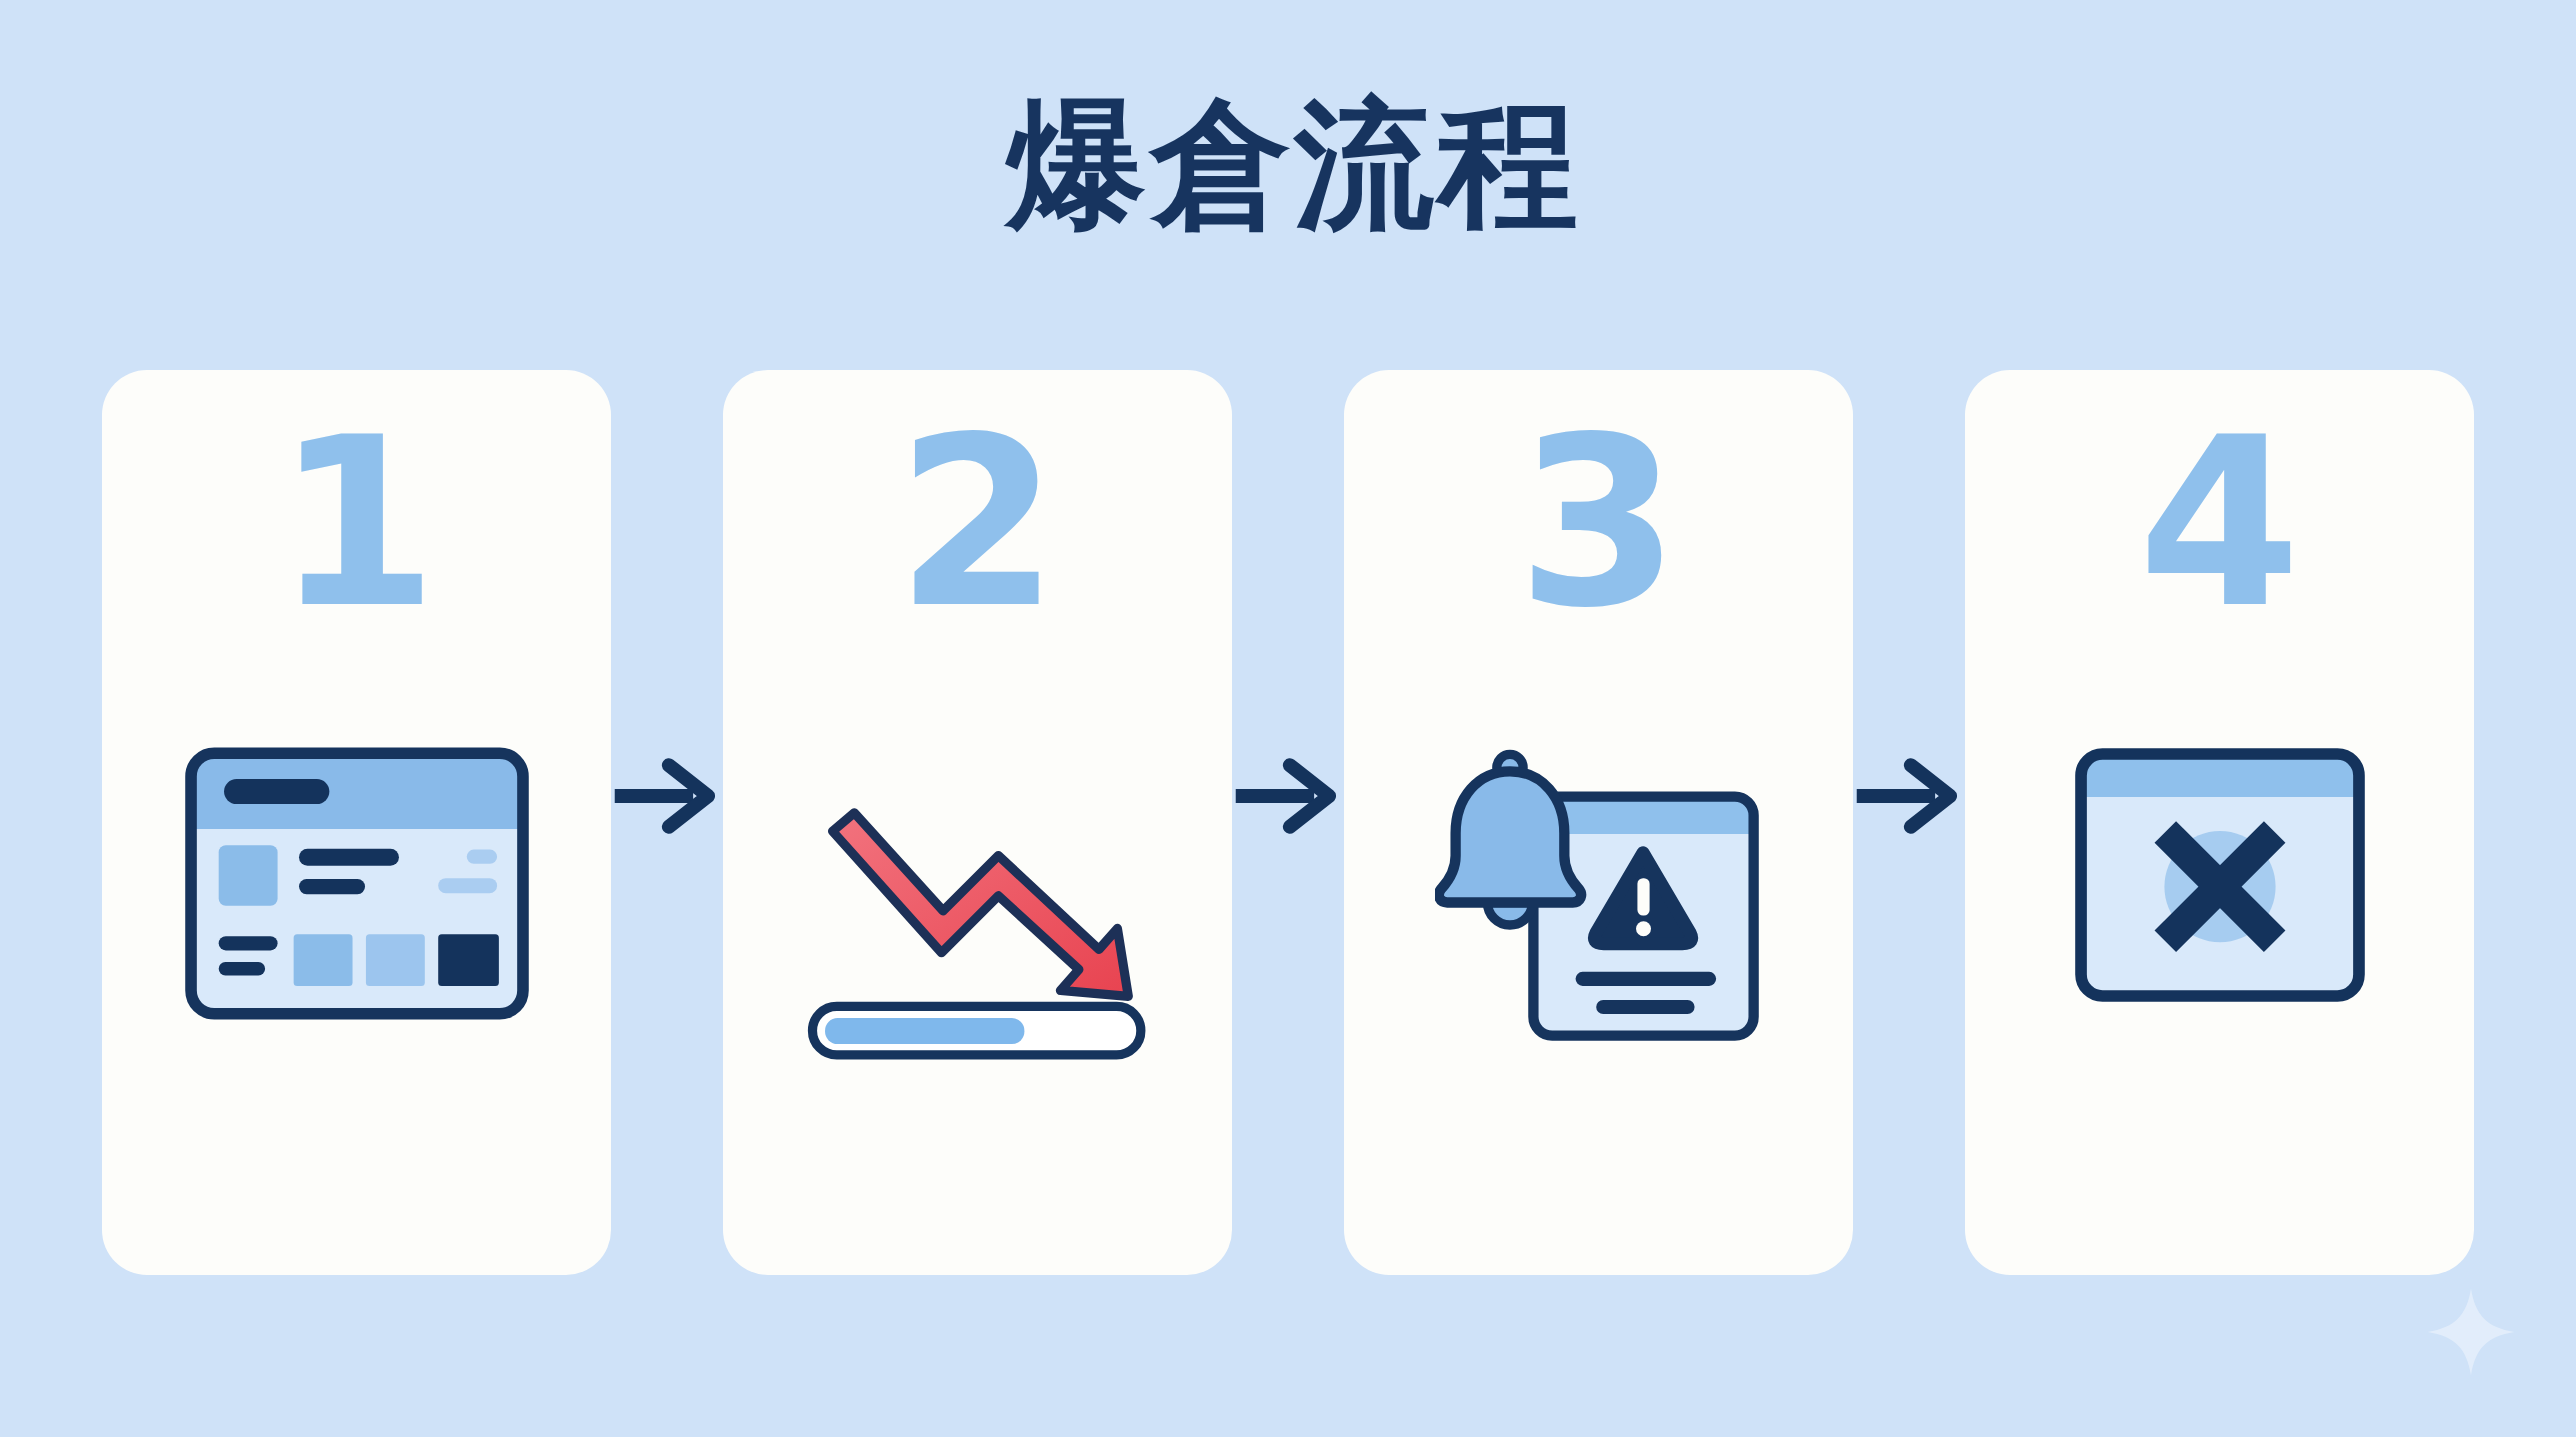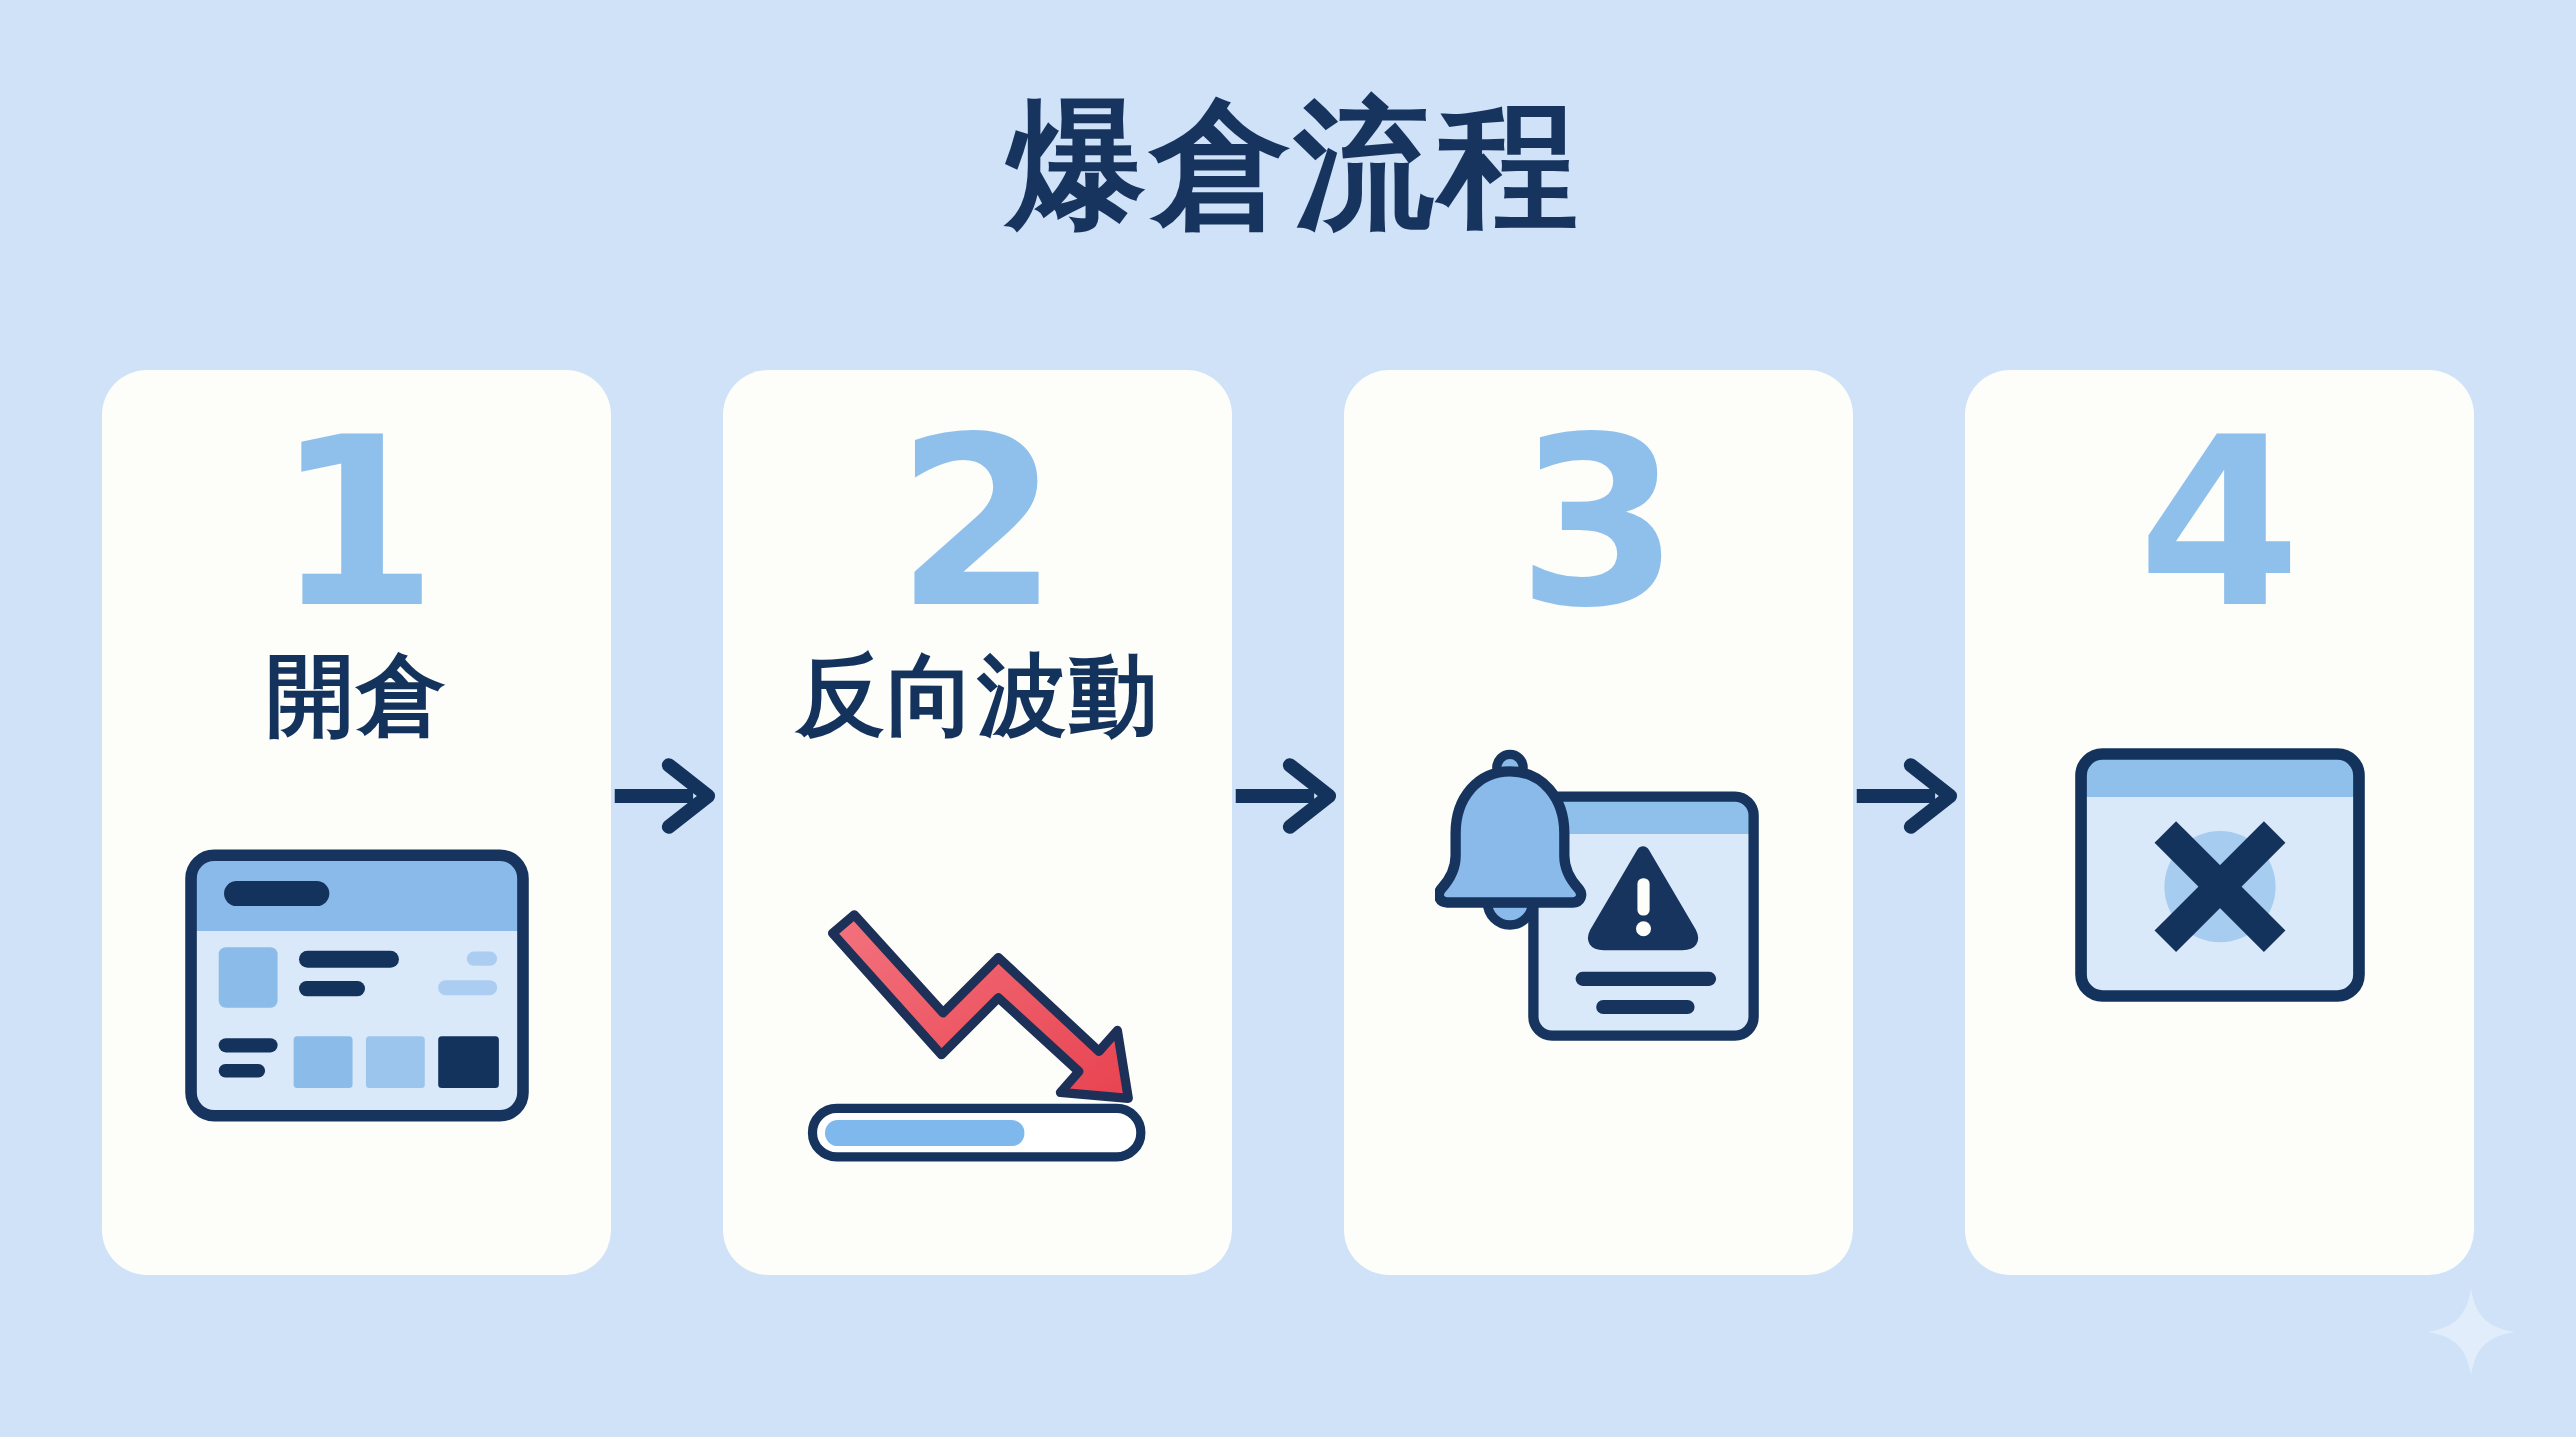--- a/index.html
+++ b/index.html
@@ -47,21 +47,20 @@
 </style>
 </head>
 <body>
 
 <div class="title">爆倉流程</div>
 
 <div class="flow-row">
 
   <div class="step-card">
     <div class="step-number">1</div>
-    <div class="step-label">開倉</div>
     <div class="step-icon">
       <svg width="348" height="277" viewBox="0 0 390 310">
         <rect x="9" y="9" width="372" height="292" rx="26" fill="#d9e9fa"></rect>
         <path d="M9 94 V35 A26 26 0 0 1 35 9 H355 A26 26 0 0 1 381 35 V94 Z" fill="#89bae9"></path>
         <rect x="9" y="9" width="372" height="292" rx="26" fill="none" stroke="#16345d" stroke-width="13"></rect>
         <rect x="46" y="38" width="118" height="28" rx="14" fill="#14335c"></rect>
         <rect x="40" y="112" width="66" height="68" rx="8" fill="#8bbce9"></rect>
         <rect x="130" y="116" width="112" height="19" rx="9.5" fill="#14335c"></rect>
         <rect x="130" y="150" width="74" height="17" rx="8.5" fill="#14335c"></rect>
         <rect x="318" y="117" width="34" height="16" rx="8" fill="#aacdf1"></rect>
@@ -77,21 +76,20 @@
 
   <div class="arrow-cell">
     <svg width="112" height="84" viewBox="0 0 120 90">
       <path d="M4 45 H88" stroke="#14335c" stroke-width="15" fill="none"></path>
       <path d="M62 12 L104 45 L62 78" stroke="#14335c" stroke-width="15" fill="none" stroke-linejoin="round" stroke-linecap="round"></path>
     </svg>
   </div>
 
   <div class="step-card">
     <div class="step-number">2</div>
-    <div class="step-label">反向波動</div>
     <div class="step-icon">
       <svg width="369" height="320" viewBox="0 0 440 382">
         <defs>
           <linearGradient id="redGrad" x1="0" y1="0" x2="1" y2="1">
             <stop offset="0" stop-color="#f2737e"></stop>
             <stop offset="1" stop-color="#e84350"></stop>
           </linearGradient>
         </defs>
         <path d="M73 81 L179 198 L245 132 L365 244 L387 219 L400 300 L319 293 L341 268 L245 180 L177 248 L47 103 Z" fill="url(#redGrad)" stroke="#1d3057" stroke-width="11" stroke-linejoin="round"></path>
         <rect x="23" y="312" width="392" height="58" rx="29" fill="#ffffff" stroke="#16345d" stroke-width="11"></rect>

